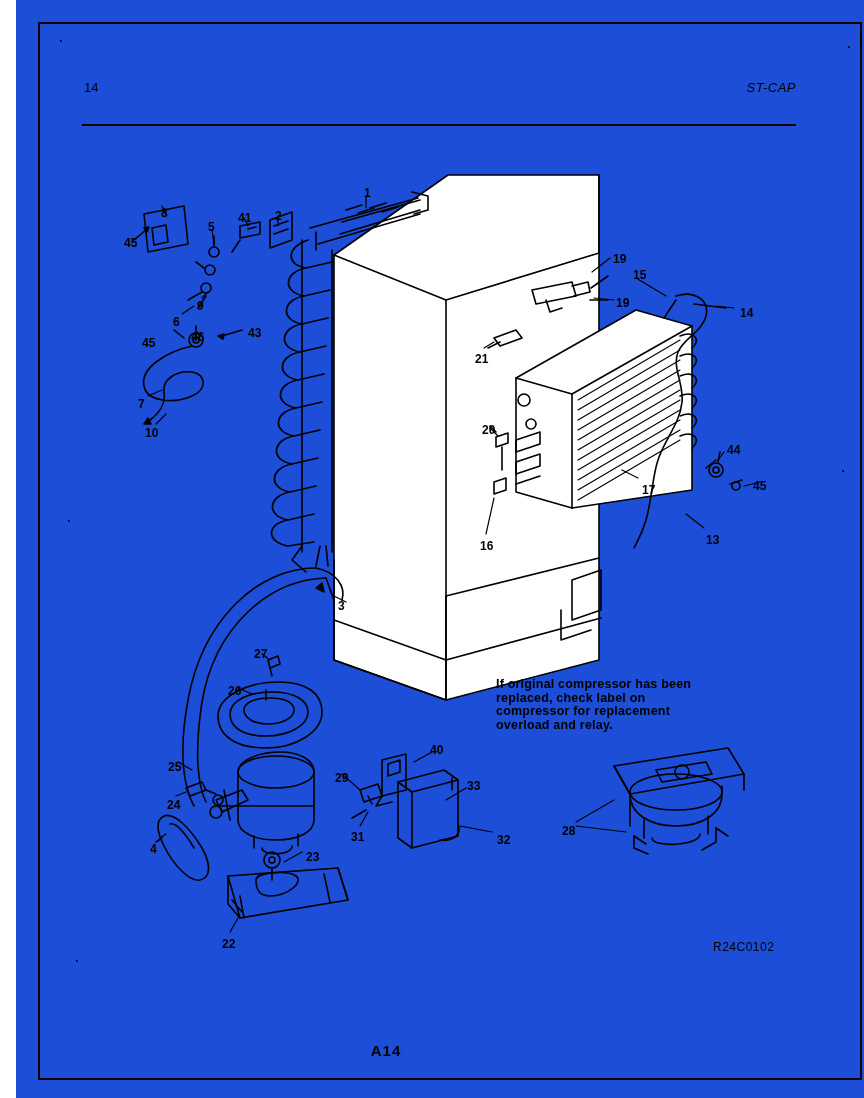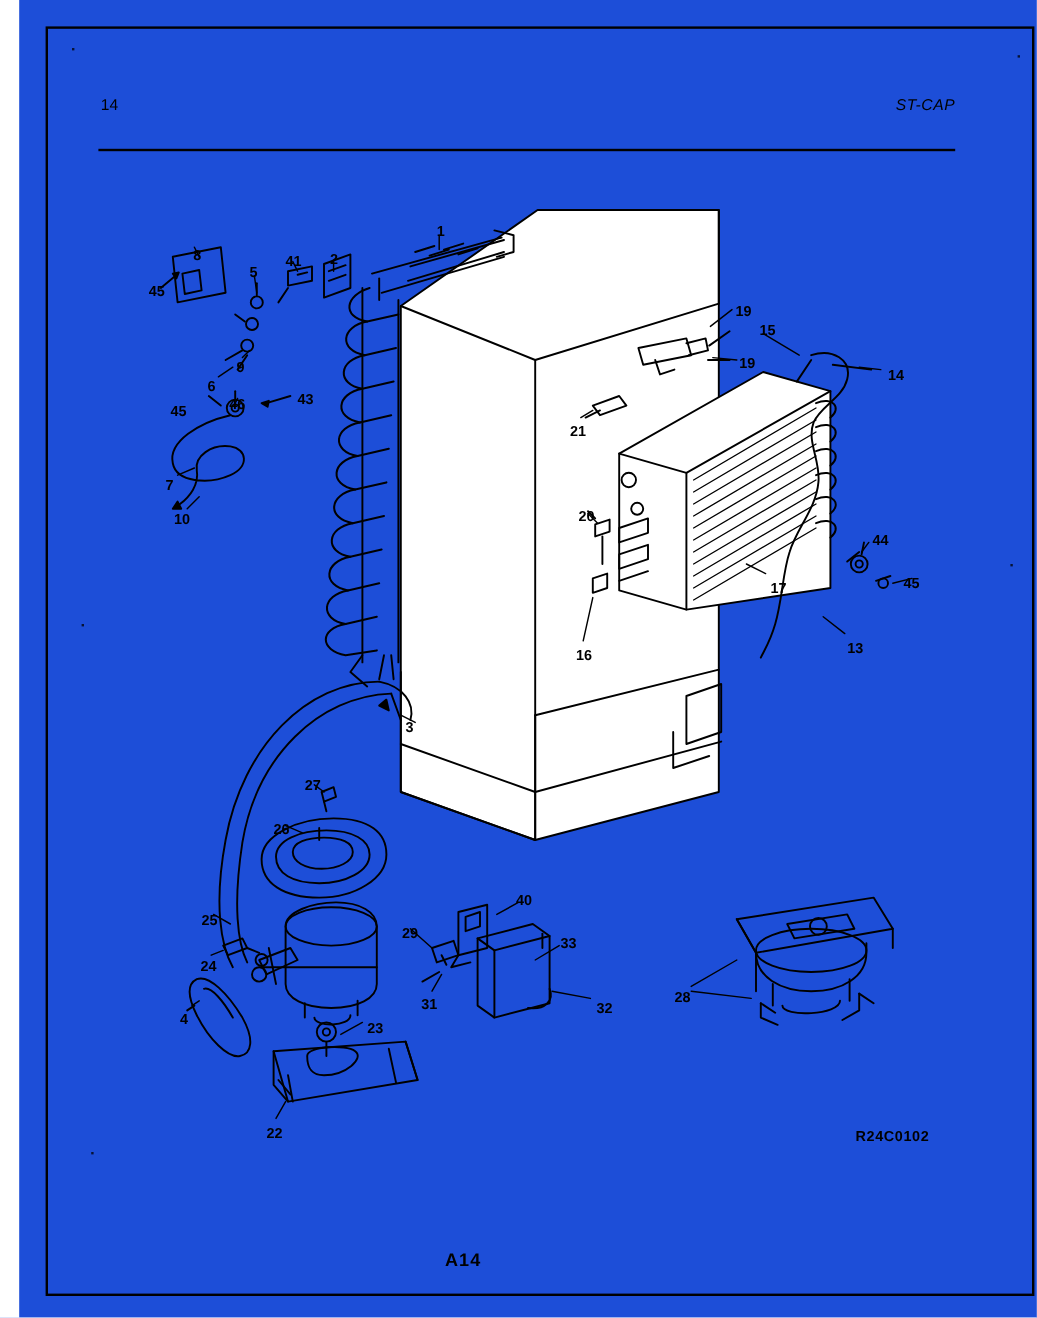--- a/index.html
+++ b/index.html
@@ -4,21 +4,21 @@
 <style>
   html,body{margin:0;padding:0;background:#ffffff;}
   body{width:864px;height:1098px;position:relative;font-family:"Liberation Sans",sans-serif;color:#000;}
   .page{position:absolute;left:16px;top:0;width:864px;height:1098px;background:#1d4ed8;}
   .border-frame{position:absolute;left:22px;top:22px;width:820px;height:1054px;border:2px solid #000;}
   .hdr-left{position:absolute;left:68px;top:80px;font-size:13px;}
   .hdr-center{position:absolute;left:0;top:96px;width:864px;text-align:center;font-size:12px;font-weight:bold;letter-spacing:0.5px;}
   .hdr-right{position:absolute;right:84px;top:80px;font-size:13px;letter-spacing:0.5px;font-style:italic;}
   .rule{position:absolute;left:66px;top:124px;width:714px;height:2px;background:#000;}
   .footer-page{position:absolute;left:0;top:1042px;width:740px;text-align:center;font-size:15px;font-weight:bold;letter-spacing:1px;}
-  .diagram-code{position:absolute;left:697px;top:940px;font-size:12px;font-weight:bold;letter-spacing:0.5px;}
+  .diagram-code{position:absolute;left:697px;top:940px;font-size:12px;font-weight:normal;letter-spacing:0.5px;}
   .note{position:absolute;left:480px;top:678px;width:215px;font-size:12.5px;font-weight:bold;line-height:1.08;letter-spacing:0.2px;}
   .callout{position:absolute;font-size:12px;font-weight:bold;color:#000;}
   svg.art{position:absolute;left:0;top:0;width:864px;height:1098px;}
   .speck{position:absolute;width:2px;height:2px;background:#000;opacity:.75;}
 </style>
 </head>
 <body>
 
 <div class="page">
 
@@ -292,20 +292,21 @@
   <div class="callout" style="left:481px;top:833px">32</div>
   <div class="callout" style="left:451px;top:779px">33</div>
   <div class="callout" style="left:222px;top:211px">41</div>
   <div class="callout" style="left:232px;top:326px">43</div>
   <div class="callout" style="left:711px;top:443px">44</div>
   <div class="callout" style="left:108px;top:236px">45</div>
   <div class="callout" style="left:126px;top:336px">45</div>
   <div class="callout" style="left:737px;top:479px">45</div>
   <div class="callout" style="left:175px;top:330px">46</div>
 
+  <div class="note">If original compressor has been replaced, check label on compressor for replacement overload and relay.</div>
   <div class="diagram-code">R24C0102</div>
   <div class="footer-page">A14</div>
 
   <div class="speck" style="left:44px;top:40px"></div>
   <div class="speck" style="left:832px;top:46px"></div>
   <div class="speck" style="left:52px;top:520px"></div>
   <div class="speck" style="left:826px;top:470px"></div>
   <div class="speck" style="left:60px;top:960px"></div>
 </div>
 

